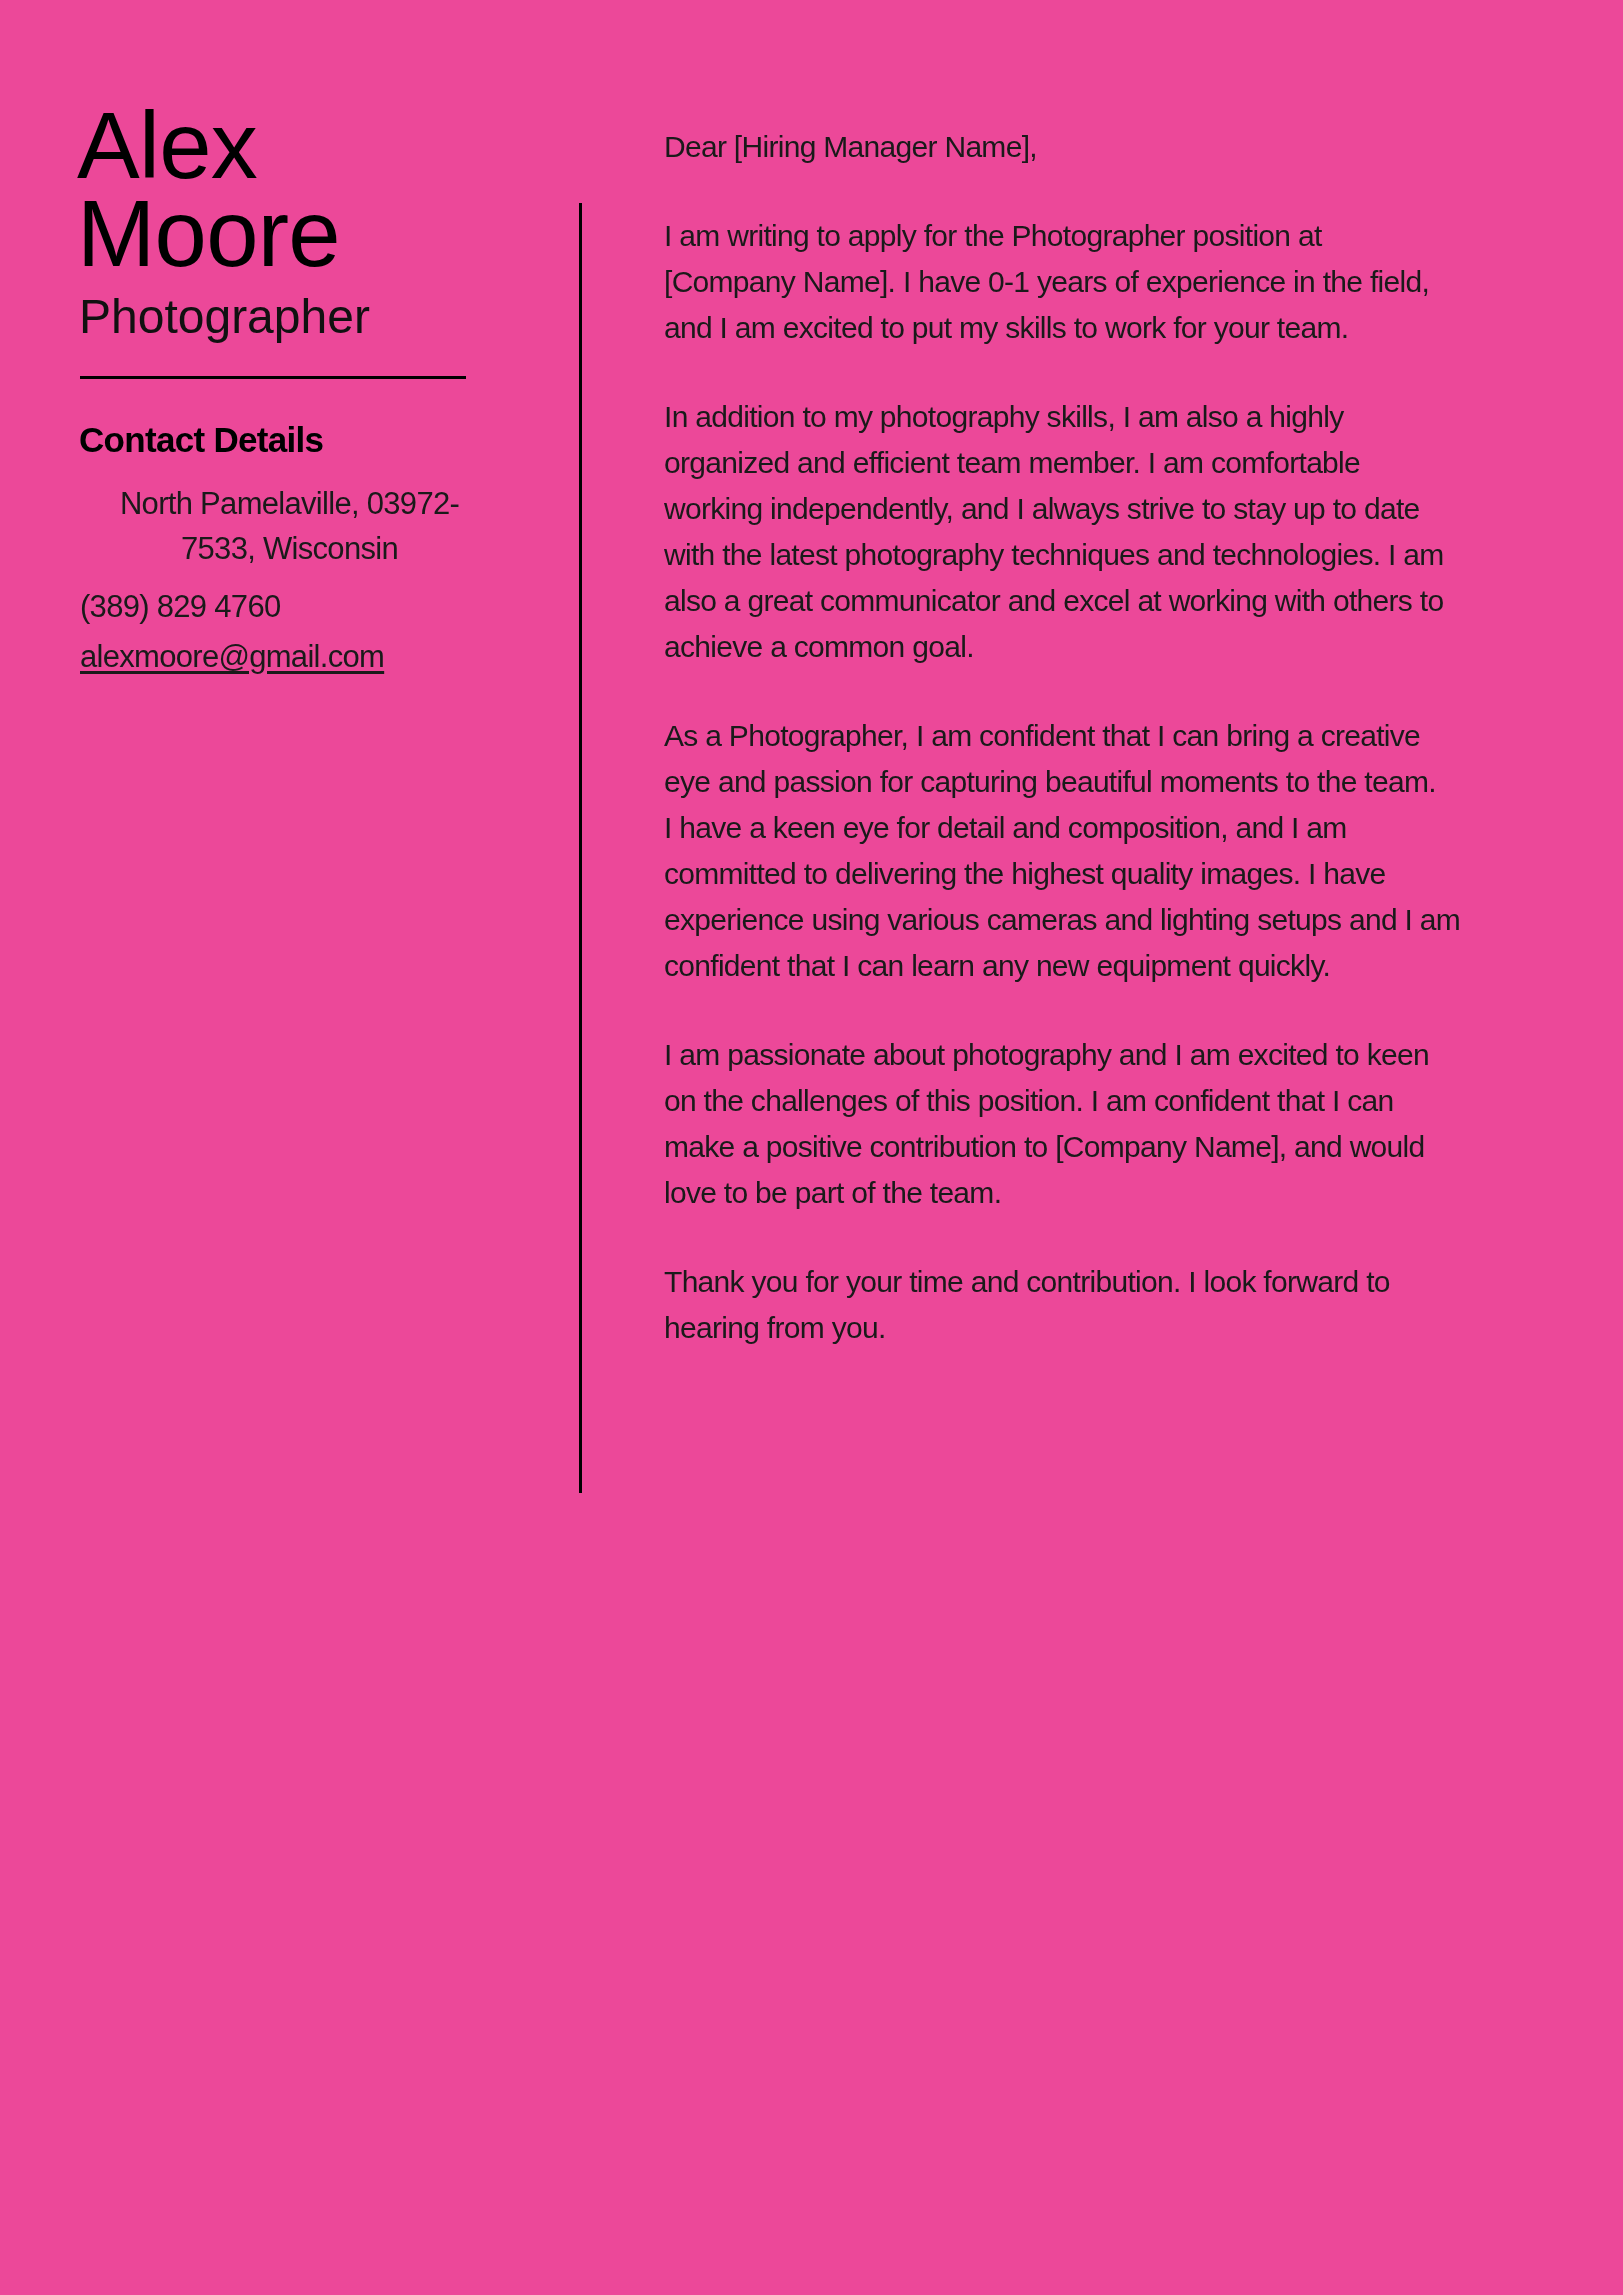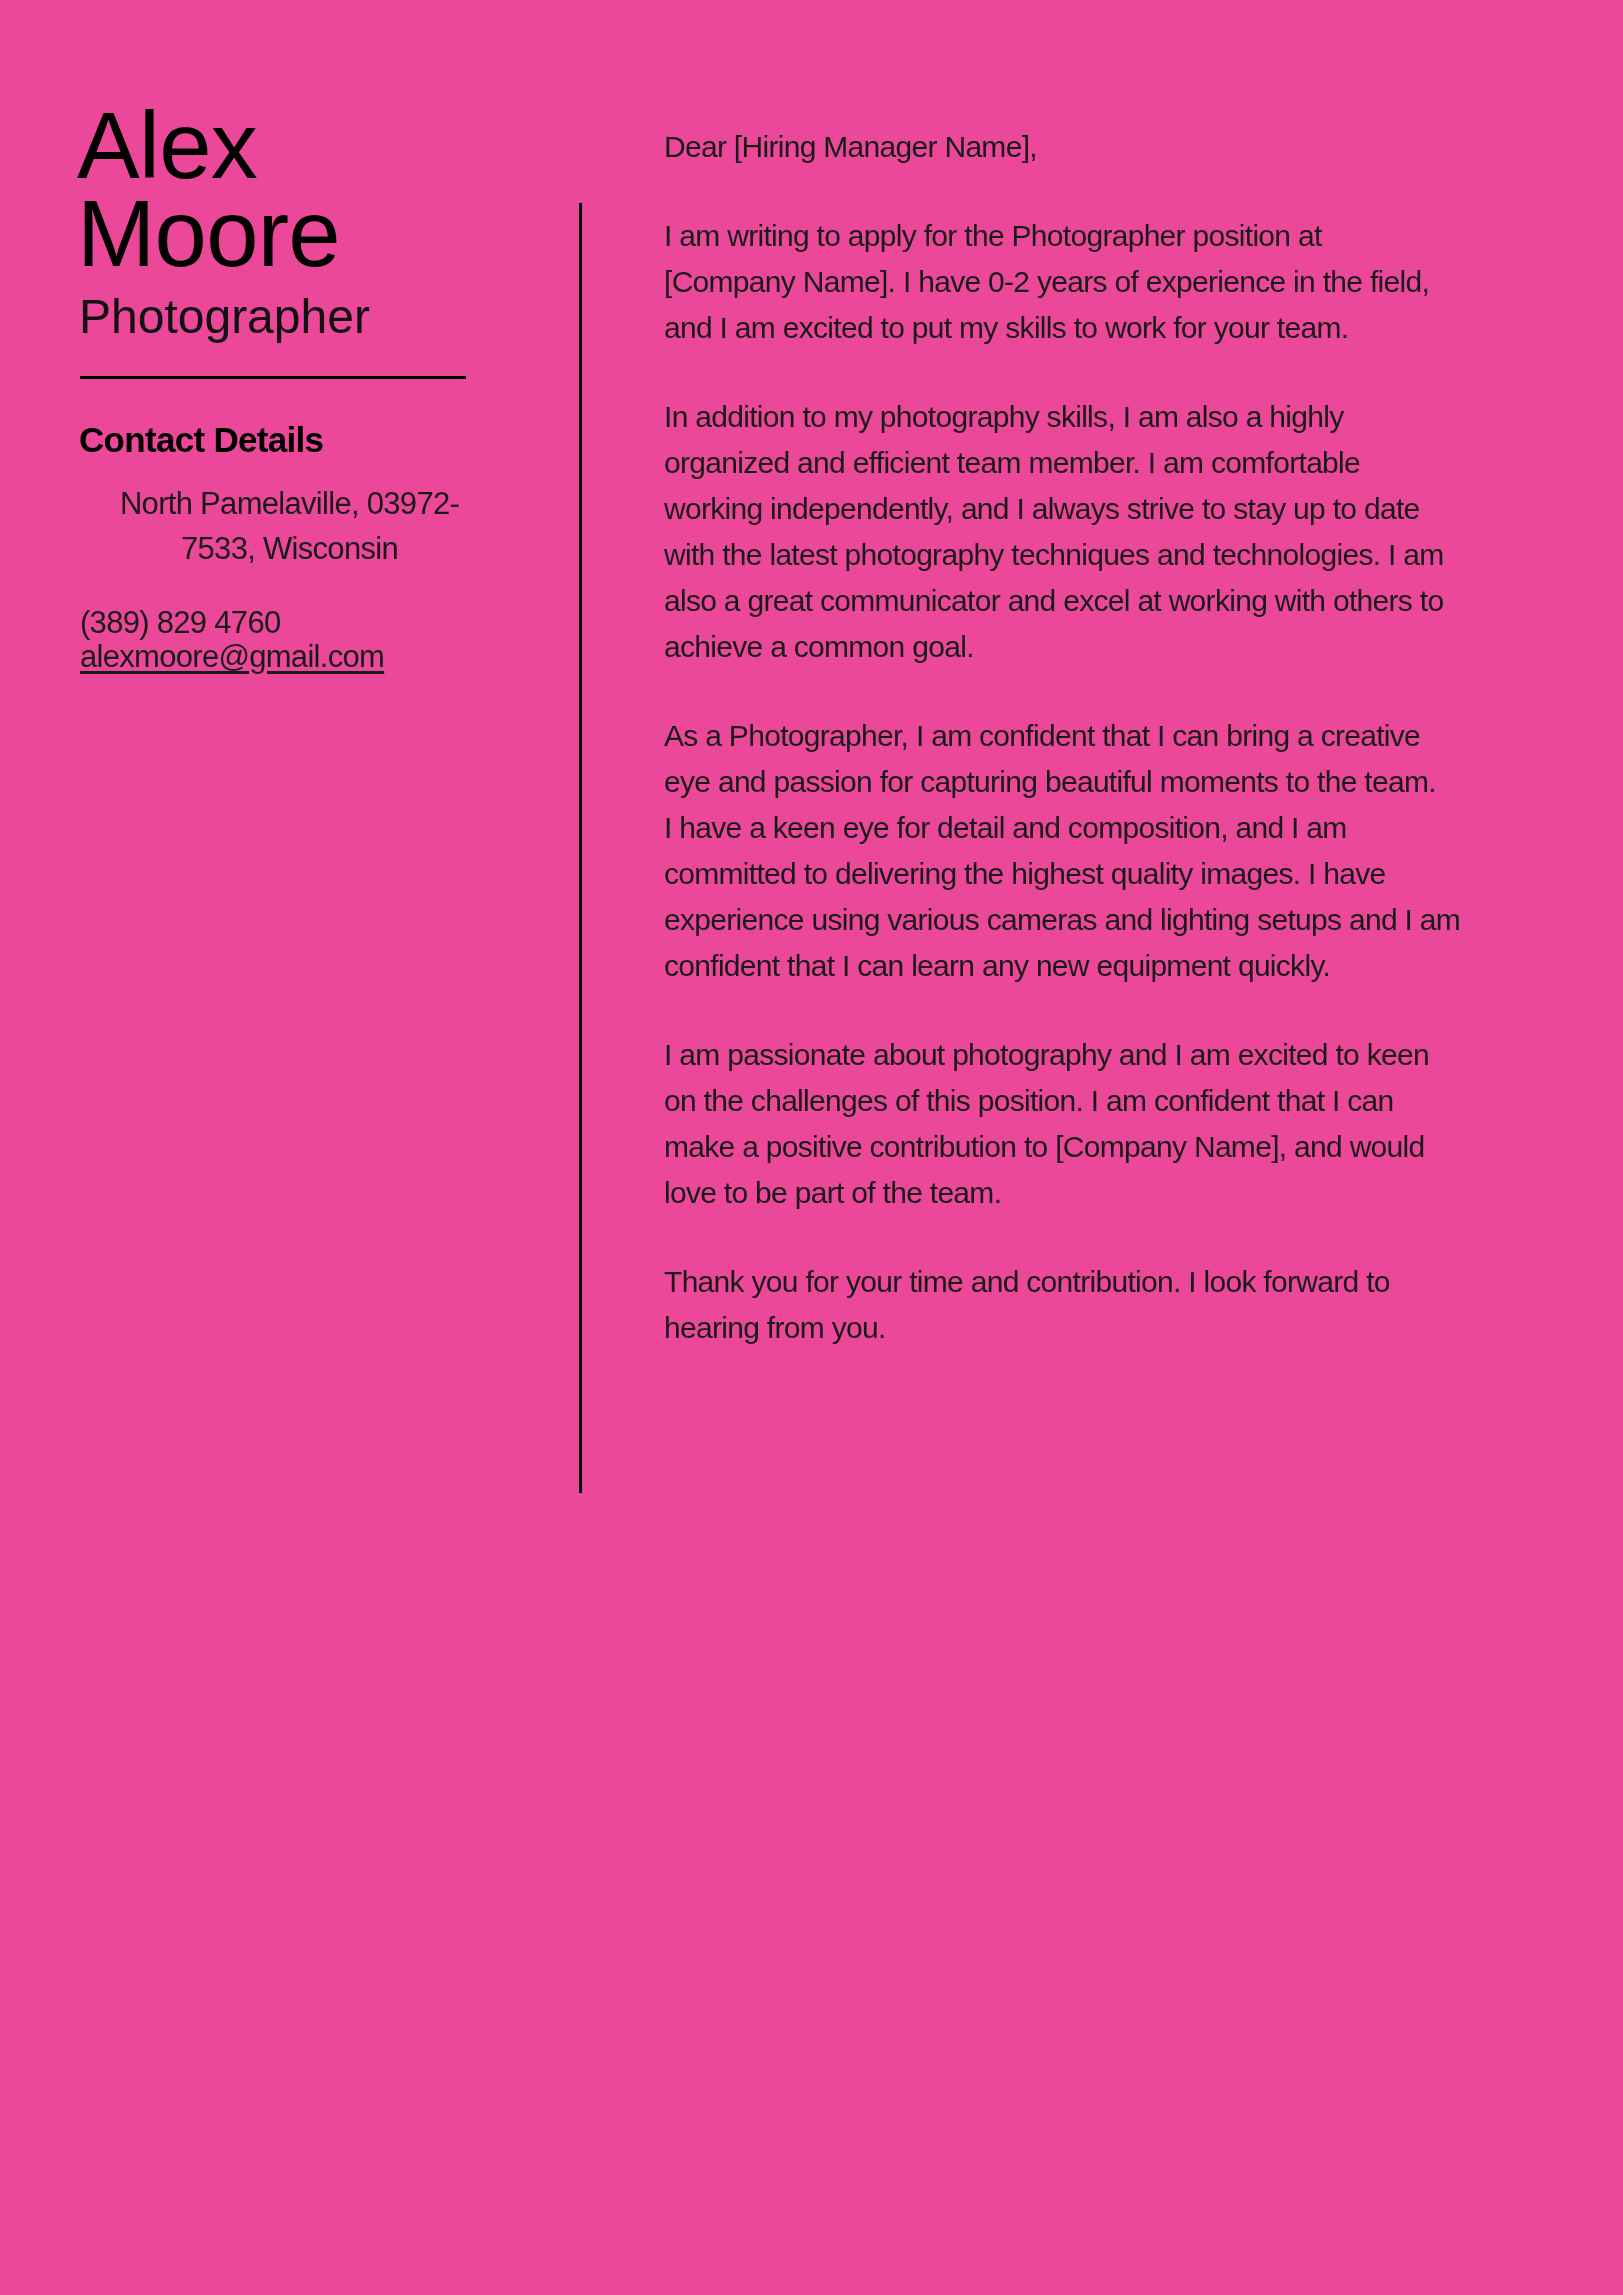--- a/index.html
+++ b/index.html
@@ -59,21 +59,21 @@
     left: 80px;
     margin: 0;
     width: 419px;
     font-size: 31px;
     line-height: 45px;
     letter-spacing: -0.7px;
     white-space: pre-line;
     color: #1a1a1a;
   }
   .contact-address { top: 481px; text-align: center; }
-  .contact-phone   { top: 600px; }
+  .contact-phone   { top: 584px; }
   .contact-email {
     position: absolute;
     left: 80px;
     top: 634px;
     font-size: 31px;
     line-height: 45px;
     letter-spacing: -0.7px;
     color: #1a1a1a;
     text-decoration: underline;
     text-decoration-thickness: 2.6px;
@@ -127,21 +127,21 @@
 
     <a class="contact-email">alexmoore@gmail.com</a>
   </aside>
 
   <div class="vline"></div>
 
   <main class="letter">
     <p class="greeting">Dear [Hiring Manager Name],</p>
 
     <p>I am writing to apply for the Photographer position at
-[Company Name]. I have 0-2 years of experience in the field,
+[Company Name]. I have 0-1 years of experience in the field,
 and I am excited to put my skills to work for your team.</p>
 
     <p>In addition to my photography skills, I am also a highly
 organized and efficient team member. I am comfortable
 working independently, and I always strive to stay up to date
 with the latest photography techniques and technologies. I am
 also a great communicator and excel at working with others to
 achieve a common goal.</p>
 
     <p>As a Photographer, I am confident that I can bring a creative

